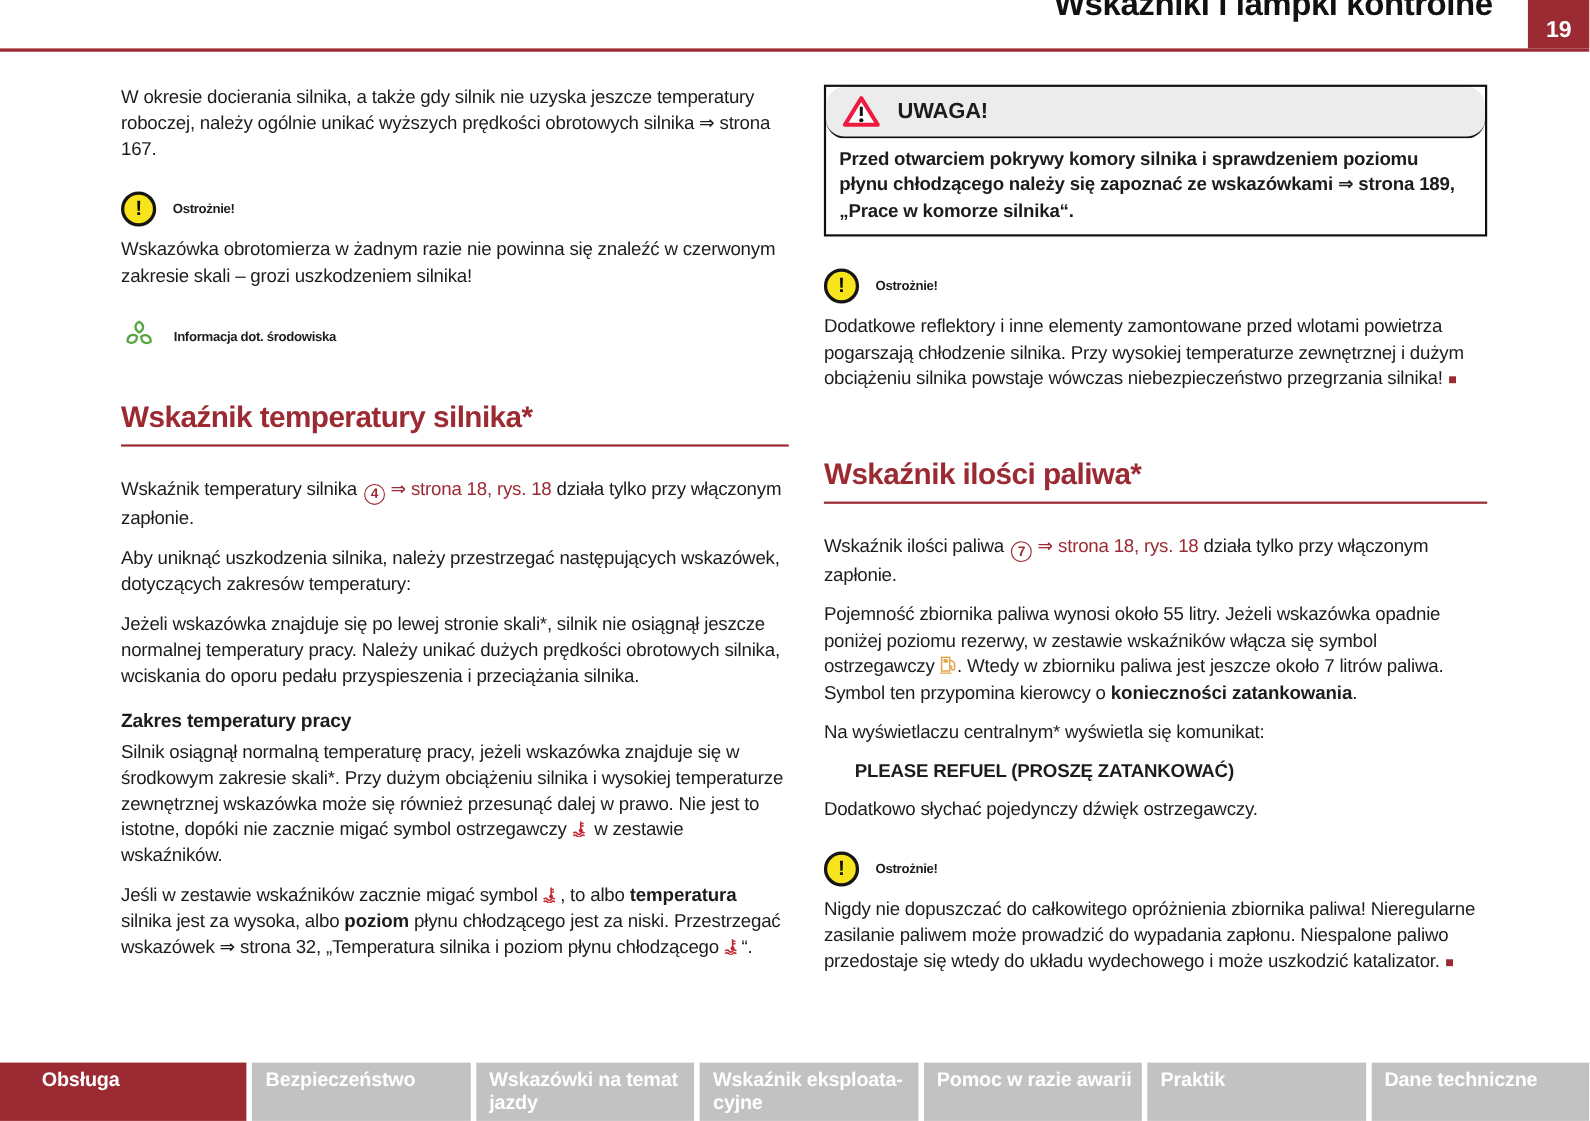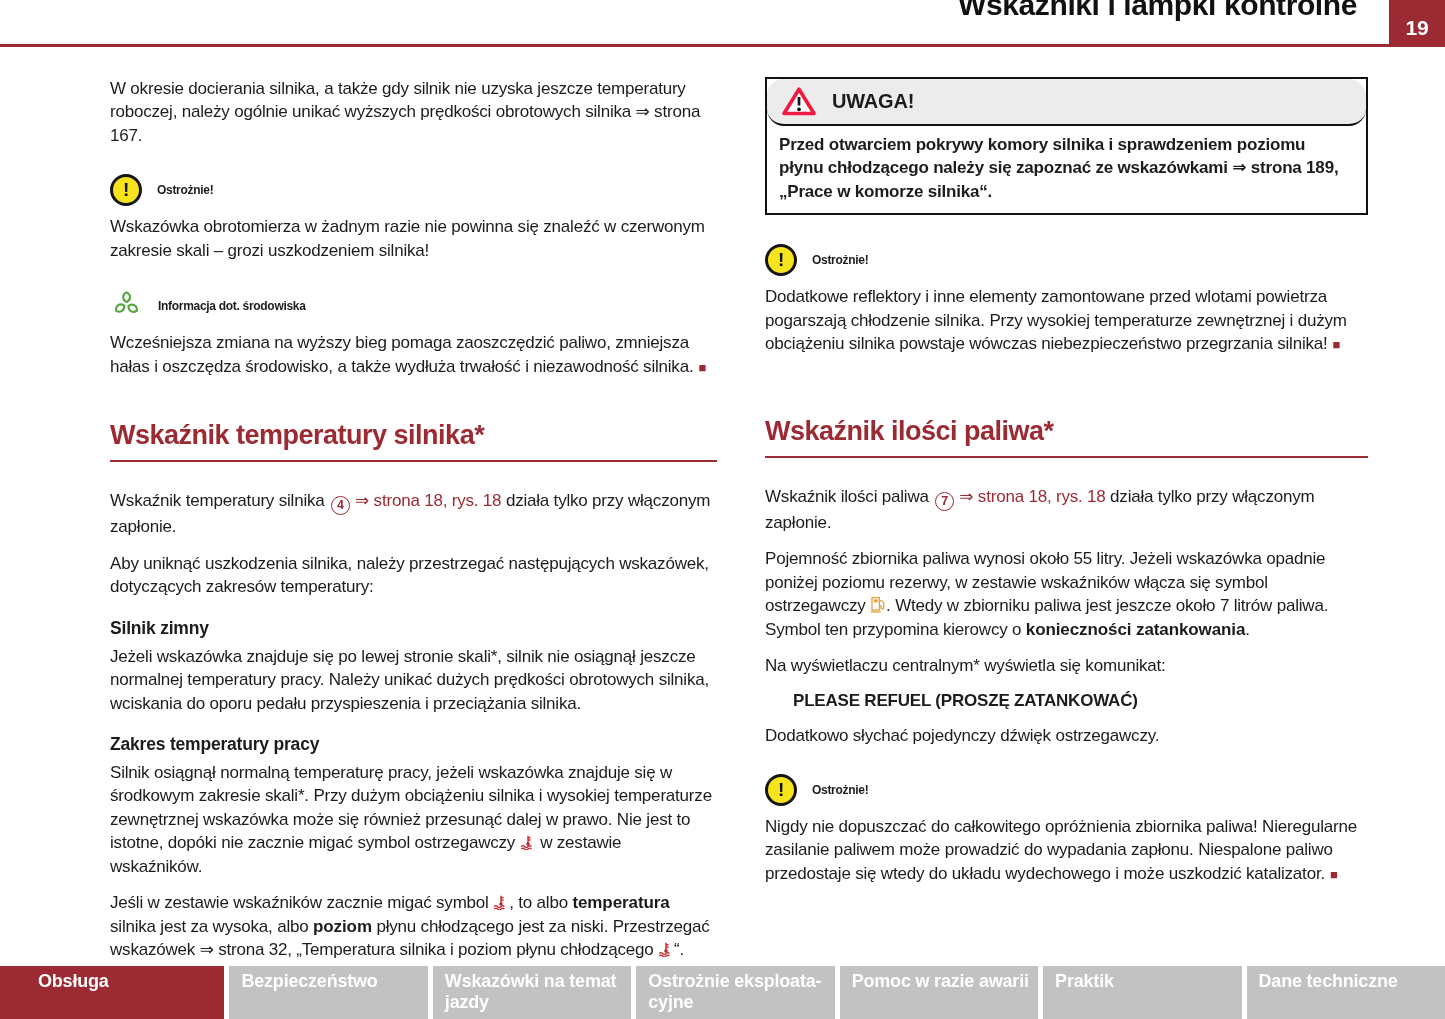--- a/index.html
+++ b/index.html
@@ -18,21 +18,21 @@
     font-size:30px;font-weight:bold;color:#111;letter-spacing:-0.4px;
   }
   .hdr-page{
     position:absolute;right:0;top:0;width:56px;height:44px;
     background:#9b2a33;color:#fff;font-size:21px;font-weight:bold;
     display:flex;align-items:flex-end;justify-content:center;padding-bottom:4px;box-sizing:border-box;
   }
   
   .cols{display:flex;padding:30px 0 0 110px;}
   .col{box-sizing:border-box;}
-  .col-left{width:607px;margin-right:48px;}
+  .col-left{width:607px;margin-right:32px;}
   .col-right{width:603px;}
   p.body-p{font-size:17px;line-height:1.38;margin:0 0 13px 0;}
   .subhead{font-size:17.5px;font-weight:bold;margin:19px 0 6px 0;}
   b{letter-spacing:-0.1px;}
   
   h2.sec{
     color:#9b2a33;font-size:27px;font-weight:bold;letter-spacing:-0.5px;
     margin:42px 0 27px 0;padding-bottom:9px;border-bottom:2px solid #9b2a33;
   }
   .col-right h2.sec{margin-top:60px;}
@@ -103,29 +103,27 @@
       <div class="icon-head">
         <span class="inline-icon"><svg width="33" height="33" viewBox="0 0 24 24">
               <g fill="none" stroke="#56a63f" stroke-width="1.5" stroke-linejoin="round">
                 <path d="M12 2.5 C15.2 4 15.7 7.6 12.1 9.6 C8.5 7.6 9 4 12 2.5 Z"></path>
                 <path d="M12 2.5 C15.2 4 15.7 7.6 12.1 9.6 C8.5 7.6 9 4 12 2.5 Z" transform="rotate(120 12 11.3)"></path>
                 <path d="M12 2.5 C15.2 4 15.7 7.6 12.1 9.6 C8.5 7.6 9 4 12 2.5 Z" transform="rotate(240 12 11.3)"></path>
               </g>
             </svg></span>
         <h3>Informacja dot. środowiska</h3>
       </div>
-      <p class="body-p"><span>Wcześniejsza zmiana na wyższy bieg pomaga zaoszczędzić paliwo, zmniejsza hałas i oszczędza środowisko, a także wydłuża trwałość i niezawodność silnika.</span><span class="endmark">■</span></p>
 
       <h2 class="sec">Wskaźnik temperatury silnika*</h2>
 
       <p class="body-p"><span>Wskaźnik temperatury silnika </span><span class="badge">4</span><span class="xlink">⇒ strona 18, rys. 18</span><span> działa tylko przy włączonym zapłonie.</span></p>
 
       <p class="body-p">Aby uniknąć uszkodzenia silnika, należy przestrzegać następujących wskazówek, dotyczących zakresów temperatury:</p>
 
-      <div class="subhead">Silnik zimny</div>
       <p class="body-p">Jeżeli wskazówka znajduje się po lewej stronie skali*, silnik nie osiągnął jeszcze normalnej temperatury pracy. Należy unikać dużych prędkości obrotowych silnika, wciskania do oporu pedału przyspieszenia i przeciążania silnika.</p>
 
       <div class="subhead">Zakres temperatury pracy</div>
       <p class="body-p"><span>Silnik osiągnął normalną temperaturę pracy, jeżeli wskazówka znajduje się w środkowym zakresie skali*. Przy dużym obciążeniu silnika i wysokiej temperaturze zewnętrznej wskazówka może się również przesunąć dalej w prawo. Nie jest to istotne, dopóki nie zacznie migać symbol ostrzegawczy </span><span class="inline-icon"><svg width="16" height="15" viewBox="0 0 16 15" fill="none" stroke="#c42430" stroke-width="1.4">
               <line x1="8" y1="0.8" x2="8" y2="8"></line>
               <line x1="8" y1="2.6" x2="10.6" y2="2.6"></line>
               <line x1="8" y1="5" x2="10.6" y2="5"></line>
               <circle cx="8" cy="9" r="1.8" fill="#c42430" stroke="none"></circle>
               <path d="M1.2 11.6 q1.7 -1.9 3.4 0 t3.4 0 t3.4 0"></path>
               <path d="M1.2 14.1 q1.7 -1.9 3.4 0 t3.4 0 t3.4 0"></path>
@@ -200,21 +198,21 @@
         <span>Obsługa</span>
       </div>
     <div class="tab">
         <span>Bezpieczeństwo</span>
       </div>
     <div class="tab">
         <span>Wskazówki na temat</span>
         <span>jazdy</span>
       </div>
     <div class="tab">
-        <span>Ostrożnie eksploata-</span>
+        <span>Wskaźnik eksploata-</span>
         <span>cyjne</span>
       </div>
     <div class="tab">
         <span>Pomoc w razie awarii</span>
       </div>
     <div class="tab">
         <span>Praktik</span>
       </div>
     <div class="tab">
         <span>Dane techniczne</span>

